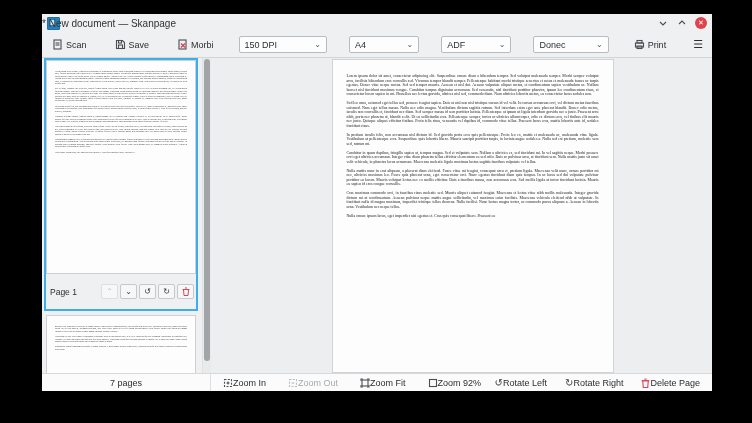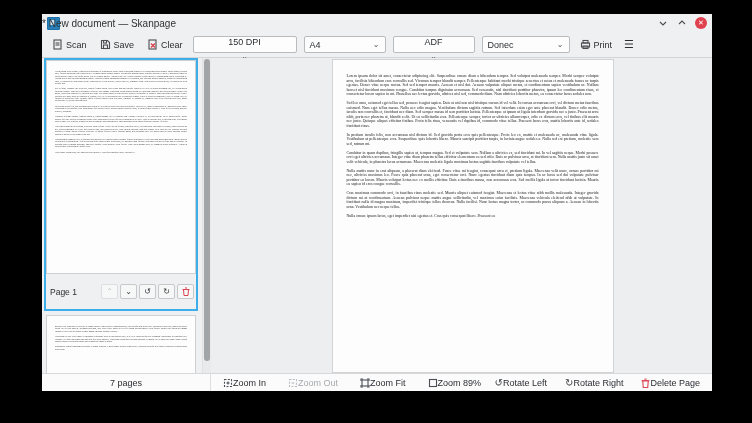--- a/index.html
+++ b/index.html
@@ -9,27 +9,27 @@
           display:flex;flex-direction:column;box-shadow:0 0 6px rgba(0,0,0,.6);}
   
   .titlebar{height:18px;flex:0 0 18px;display:flex;align-items:center;position:relative;padding:0 5px;background:#eff0f1;}
   .app-icon{width:11px;height:11px;background:#2980b9;border:1px solid #1d6fa5;border-radius:1px;position:relative;}
   .app-icon::after{content:"";position:absolute;left:2px;top:2px;width:5px;height:5px;background:#cfe7f5;}
   .win-title{position:absolute;left:0;right:0;text-align:left;font-size:10px;color:#303336;pointer-events:none;}
   .win-controls{margin-left:auto;display:flex;align-items:center;gap:7px;z-index:2;}
   .win-btn{width:12px;height:12px;display:flex;align-items:center;justify-content:center;color:#3a3d40;}
   .close-btn{width:12px;height:12px;border-radius:50%;background:#e0414f;color:#fff;font-size:7px;line-height:12px;text-align:center;}
   
-  .toolbar{height:25px;flex:0 0 25px;display:flex;align-items:center;padding:0 7px;gap:7px;
+  .toolbar{height:25px;flex:0 0 25px;display:flex;align-items:center;padding:0 7px;gap:22px;
            background:#eff0f1;border-bottom:1px solid #d3d5d7;font-size:9px;color:#2b2e31;}
   .tbtn{display:flex;align-items:center;gap:3px;padding:2px 3px;border-radius:2px;white-space:nowrap;}
   .combo{background:#fdfdfd;border:1px solid #b9bcbe;border-radius:2px;height:15px;display:flex;
          align-items:center;justify-content:space-between;padding:0 5px;gap:6px;white-space:nowrap;}
   .combo .chev{font-size:8px;color:#55595c;line-height:1;}
-  .cw-dpi{width:92px;flex-direction:column;} .cw-size{width:70px;} .cw-src{width:70px;flex-direction:column;} .cw-col{width:76px;}
+  .cw-dpi{width:92px;} .cw-size{width:70px;} .cw-src{width:70px;} .cw-col{width:76px;}
   .icon{flex:0 0 auto;display:block;}
   .menu-glyph{font-size:11px;line-height:1;color:#2b2e31;padding:0 2px;}
   
   .content{flex:1;display:flex;overflow:hidden;}
   .thumb-panel{flex:0 0 160px;width:160px;background:#eff0f1;padding:0;overflow:hidden;}
   .thumb-sel{border:2px solid #3daee9;margin:0 0 0 2px;width:150px;background:#eff0f1;}
   .thumb-page{width:132px;background:#fdfdfd;border:1px solid #cfd0d2;padding:9px 8px;overflow:hidden;}
   .thumb-page p{margin:0 0 3px 0;font-family:"Liberation Serif",serif;font-size:2.1px;line-height:2.4px;
                 text-align:justify;color:#2a2a2a;}
   .tp1{height:194px;}
@@ -100,21 +100,21 @@
           <rect x="3.5" y="6" width="4" height="3.5"></rect>
           <rect x="3.5" y="1.5" width="3" height="2.5"></rect>
       </svg>
       <span>Save</span>
     </span>
     <span class="tbtn">
       <svg class="icon" width="11" height="11" viewBox="0 0 11 11">
         <rect x="2" y="1" width="7" height="9" fill="none" stroke="#4a4e52" stroke-width="1.1"></rect>
         <path d="M4 4.5 L8 8.5 M8 4.5 L4 8.5" stroke="#da4453" stroke-width="1.4" fill="none"></path>
       </svg>
-      <span>Clear</span>
+      <span>Morbi</span>
     </span>
     <span class="combo cw-dpi">
       <span>150 DPI</span>
       <span class="chev">⌄</span>
     </span>
     <span class="combo cw-size">
       <span>A4</span>
       <span class="chev">⌄</span>
     </span>
     <span class="combo cw-src">
@@ -215,21 +215,21 @@
             <polyline points="7,1 9,1 9,3"></polyline>
             <polyline points="9,7 9,9 7,9"></polyline>
             <polyline points="3,9 1,9 1,7"></polyline>
         </svg>
         <span>Zoom Fit</span>
       </span>
       <span class="sb-btn">
         <svg class="sicon icon" width="10" height="10" viewBox="0 0 10 10">
           <rect x="1.5" y="1.5" width="7" height="7"></rect>
         </svg>
-        <span>Zoom 89%</span>
+        <span>Zoom 92%</span>
       </span>
     </span>
     <span class="sb-spacer"></span>
     <span class="sb-right">
       <span class="sb-btn">
         <span class="rot-glyph">↺</span>
         <span>Rotate Left</span>
       </span>
       <span class="sb-btn">
         <span class="rot-glyph">↻</span>

